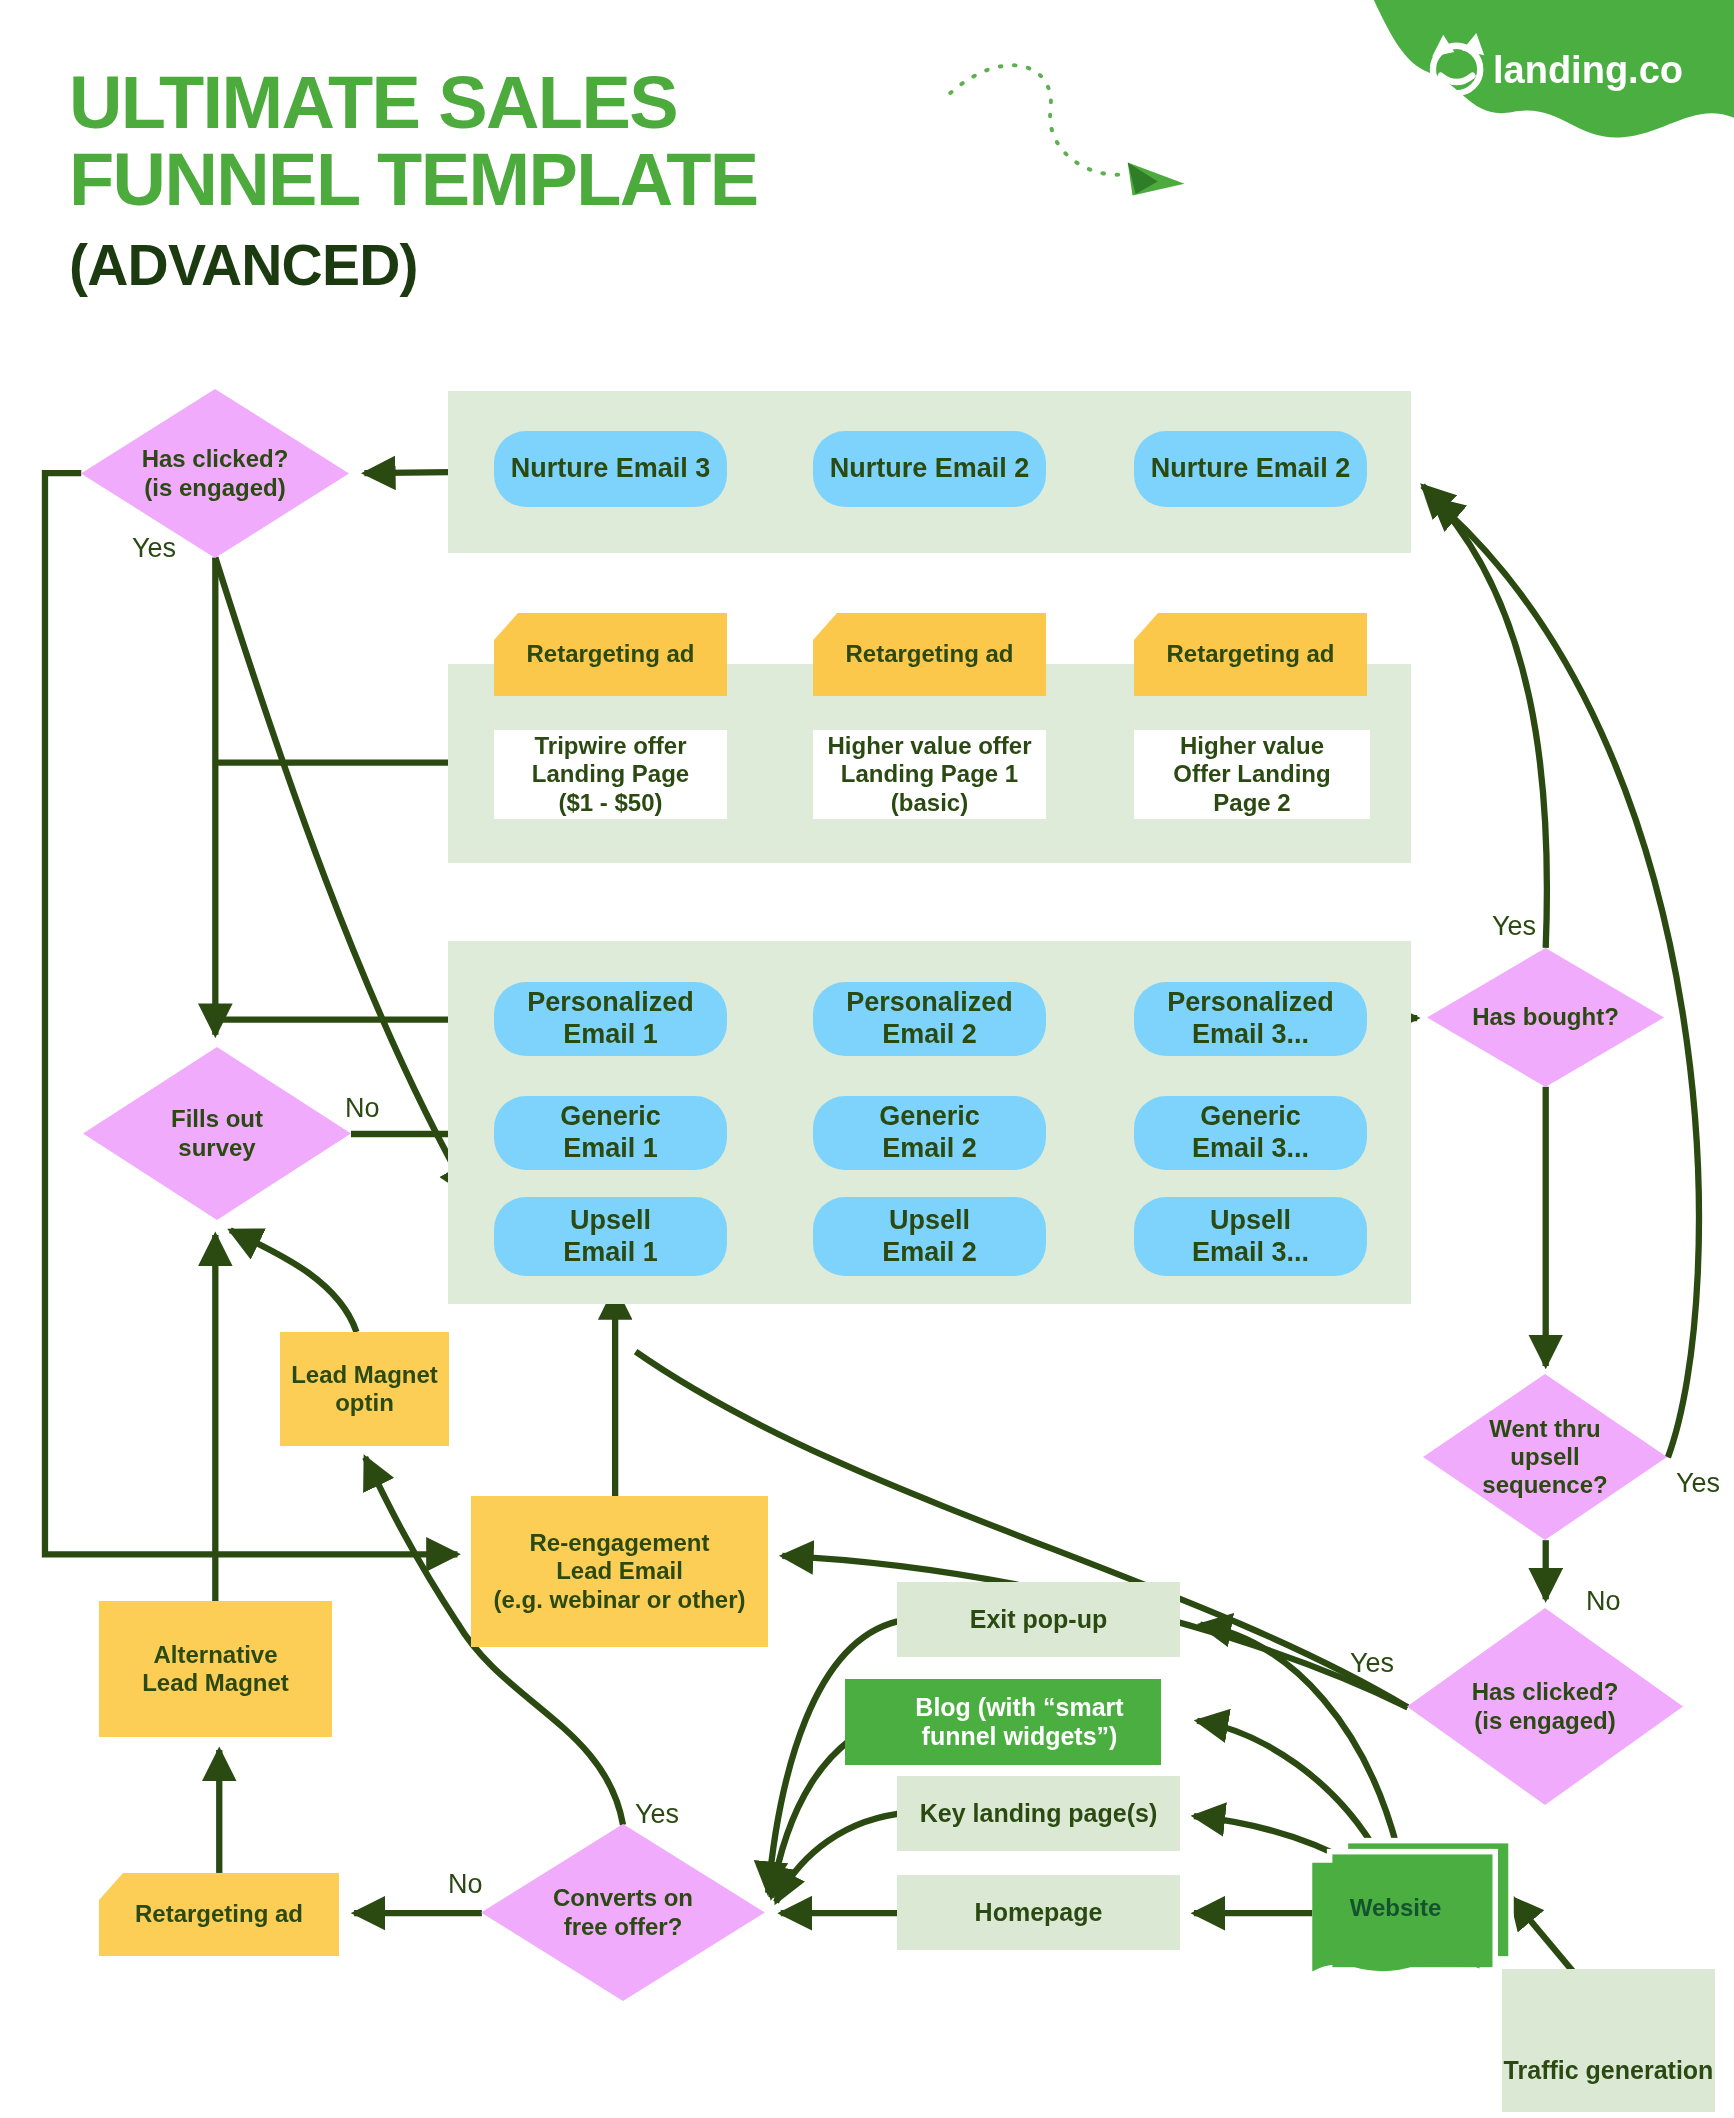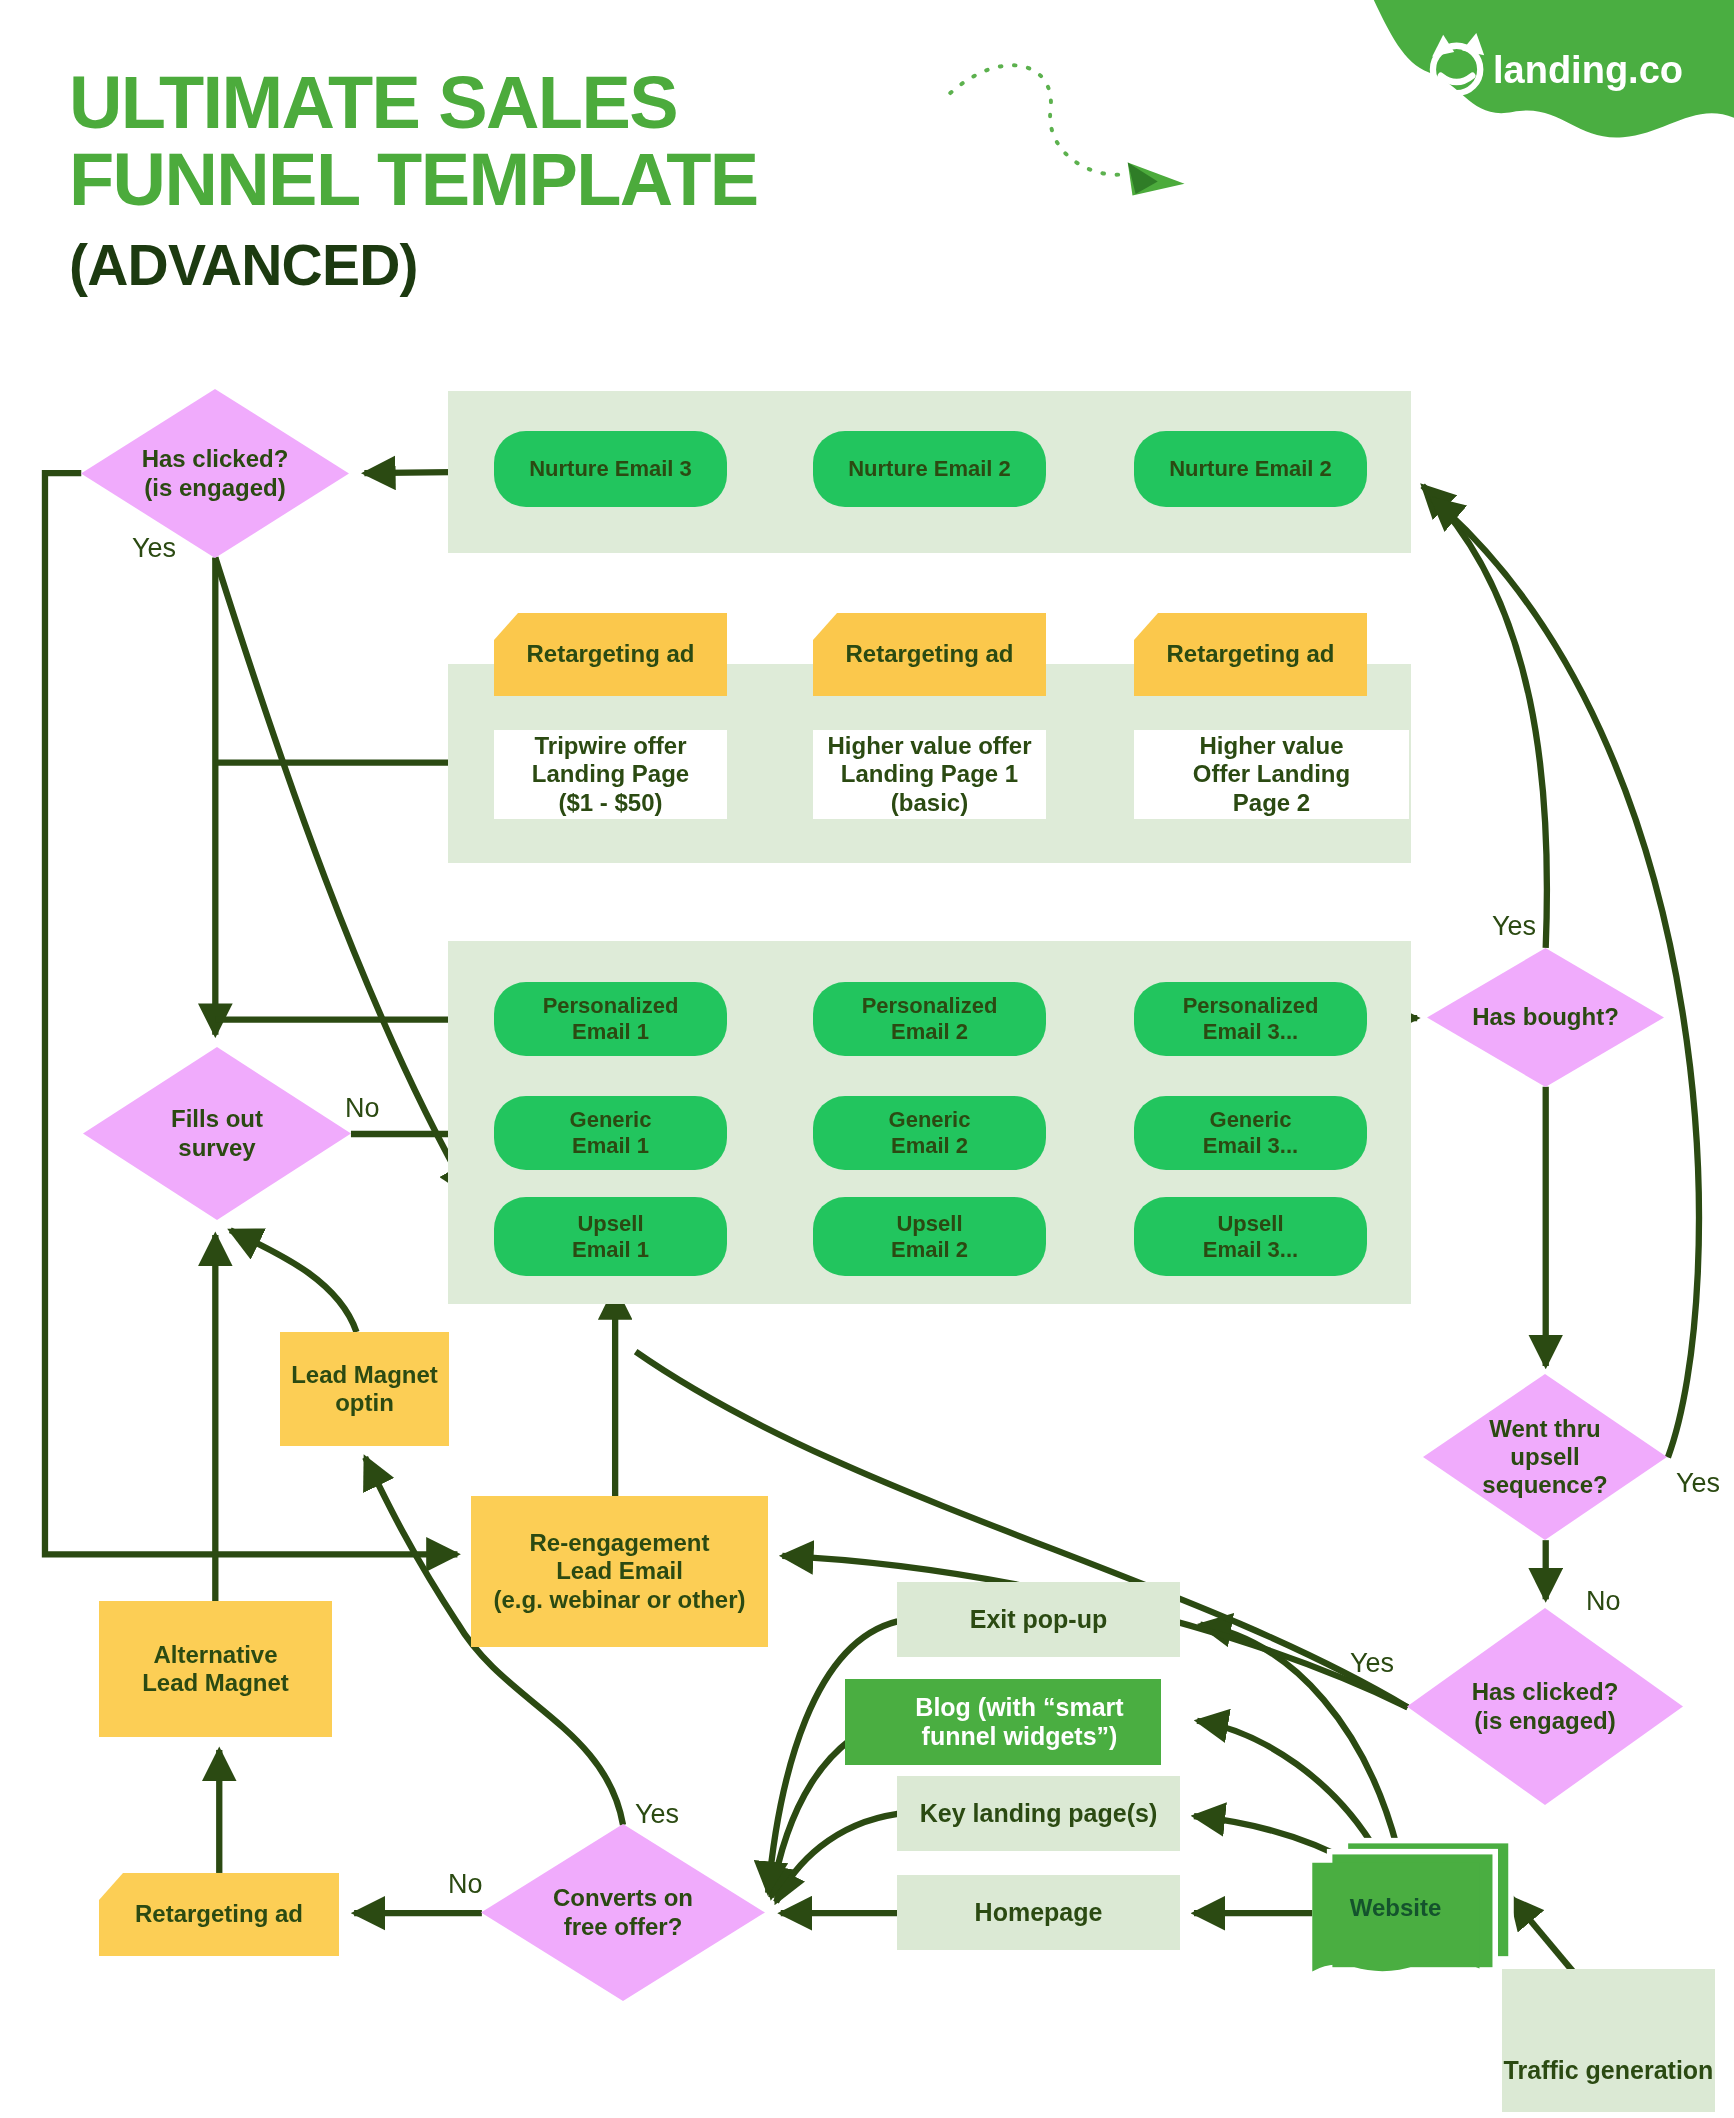--- a/index.html
+++ b/index.html
@@ -7,21 +7,21 @@
   #canvas{position:relative;width:1735px;height:2119px;background:#ffffff;overflow:hidden;}
   .abs{position:absolute;}
   
   .title-line{position:absolute;left:69px;font-weight:bold;color:#4CAB3C;letter-spacing:-1.6px;line-height:1;white-space:nowrap;}
   .title-sub{position:absolute;left:69px;font-weight:bold;color:#1C3A10;letter-spacing:-0.8px;line-height:1;white-space:nowrap;}
   
   .nlabel{white-space:pre-line;text-align:center;color:#2B4A12;font-weight:bold;line-height:1.18;}
   
   .container{position:absolute;background:#DEEBD8;}
   
-  .wbox{position:absolute;background:#22c55e;border-radius:32px;display:flex;align-items:center;justify-content:center;font-size:22px;}
+  .wbox{position:absolute;background:#7dd3fc;border-radius:32px;display:flex;align-items:center;justify-content:center;font-size:27px;}
   .sbox{position:absolute;background:#ffffff;border-radius:0;display:flex;align-items:center;justify-content:center;font-size:24px;}
   
   .adbox{position:absolute;background:#FBC84C;display:flex;align-items:center;justify-content:center;font-size:24px;
          clip-path:polygon(24px 0, 100% 0, 100% 100%, 0 100%, 0 27px);}
   .magnet{position:absolute;background:#FCCE55;display:flex;align-items:center;justify-content:center;font-size:24px;}
   
   .diamond{position:absolute;background:#f0abfc;clip-path:polygon(50% 0,100% 50%,50% 100%,0 50%);display:flex;align-items:center;justify-content:center;font-size:24px;}
   
   .pagebox{position:absolute;background:#DBE9D4;display:flex;align-items:center;justify-content:center;font-size:25px;}
   .greenbox{position:absolute;background:#4AAE41;display:flex;align-items:center;justify-content:center;font-size:25px;}
@@ -166,21 +166,21 @@
   <div class="sbox" style="left:494px;top:730px;width:233px;height:89px;">
       <div class="nlabel">Tripwire offer
 Landing Page
 ($1 - $50)</div>
     </div>
   <div class="sbox" style="left:813px;top:730px;width:233px;height:89px;">
       <div class="nlabel">Higher value offer
 Landing Page 1
 (basic)</div>
     </div>
-  <div class="sbox" style="left:1134px;top:730px;width:275px;height:89px;justify-content:center;">
+  <div class="sbox" style="left:1134px;top:730px;width:236px;height:89px;justify-content:center;">
       <div class="nlabel">Higher value
 Offer Landing
 Page 2</div>
     </div>
 
   <div class="wbox" style="left:494px;top:982px;width:233px;height:74px;">
       <div class="nlabel">Personalized
 Email 1</div>
     </div>
   <div class="wbox" style="left:813px;top:982px;width:233px;height:74px;">

